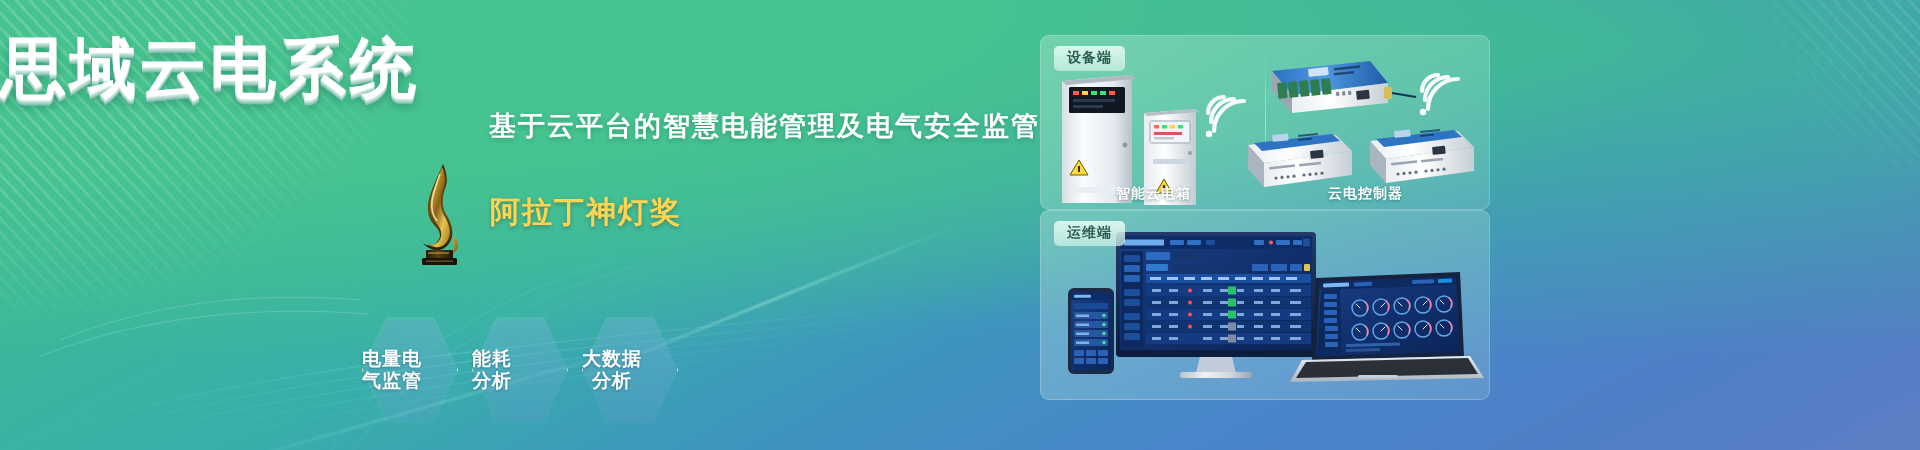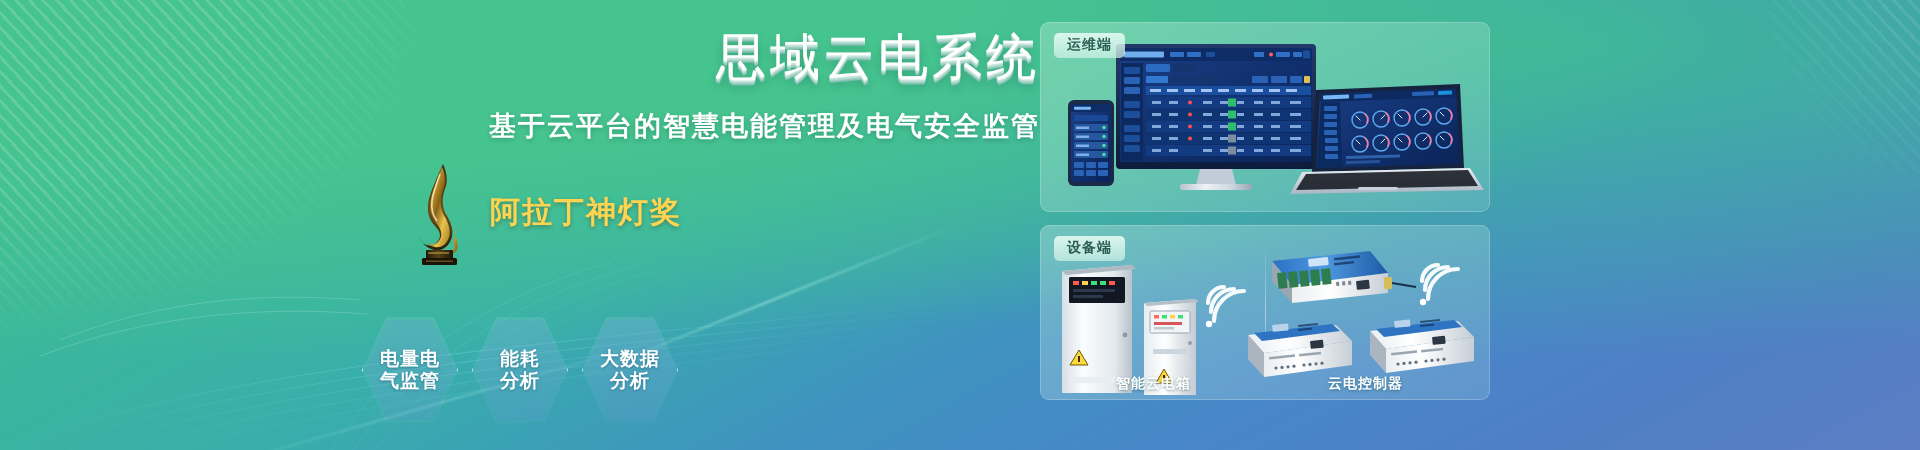--- a/index.html
+++ b/index.html
@@ -59,22 +59,22 @@
     position:absolute; pointer-events:none;
     background:linear-gradient(90deg, rgba(255,255,255,0), rgba(190,255,235,.55), rgba(255,255,255,0));
     height:2px; filter:blur(1px);
   }
 
   
   .left { position:absolute; left:0; top:0; width:1040px; height:450px; }
 
   .title {
     position:absolute; left:0; right:0; top:24px;
-    text-align:right;
-    font-size:50px; font-weight:normal; letter-spacing:4px;
+    text-align:left;
+    font-size:66px; font-weight:bold; letter-spacing:4px;
     color:#ffffff;
     text-shadow:
        0 1px 0 #cfe9df,
        0 2px 0 #bfe0d6,
        0 3px 0 #a9d5c9,
        0 4px 0 #93c9bd,
        0 5px 0 #7dbdb0,
        0 7px 10px rgba(0,60,45,.35);
     white-space:nowrap;
   }
@@ -102,21 +102,21 @@
   }
 
   
   .hex-row {
     position:absolute; left:0; right:0; top:315px;
     display:flex; align-items:center; justify-content:center; gap:14px;
   }
   .hex {
     position:relative;
     width:96px; height:110px;
-    display:flex; align-items:center; justify-content:center;
+    display:flex; align-items:center; 
   }
   .hex .edge {
     position:absolute; inset:0;
     border:1.6px solid rgba(255,255,255,.80);
     clip-path:polygon(25% 2%, 75% 2%, 100% 50%, 75% 98%, 25% 98%, 0% 50%);
     -webkit-clip-path:polygon(25% 2%, 75% 2%, 100% 50%, 75% 98%, 25% 98%, 0% 50%);
     background:
       linear-gradient(180deg, rgba(255,255,255,.10), rgba(255,255,255,.03));
   }
   .hex .edge::after{
@@ -285,20 +285,191 @@
       </div>
       <div class="hex">
         <div class="edge"></div>
         <div class="lbl">大数据
 分析</div>
       </div>
     </div>
   </div>
 
   <div class="right">
+
+    <div class="panel p2">
+      <div class="tag">设备端</div>
+
+      <div class="dev-split">
+        <div class="dev-half"></div>
+        <div class="dev-half"></div>
+      </div>
+
+      <svg width="450" height="175" viewBox="0 0 450 175" style="position:absolute;inset:0;">
+        <defs>
+          <linearGradient id="cab" x1="0" y1="0" x2="1" y2="0">
+            <stop offset="0" stop-color="#d7dee4"></stop>
+            <stop offset=".3" stop-color="#fbfdfe"></stop>
+            <stop offset=".75" stop-color="#e3e9ee"></stop>
+            <stop offset="1" stop-color="#b8c2ca"></stop>
+          </linearGradient>
+          <linearGradient id="cab2" x1="0" y1="0" x2="1" y2="0">
+            <stop offset="0" stop-color="#e6ecf1"></stop>
+            <stop offset=".4" stop-color="#ffffff"></stop>
+            <stop offset="1" stop-color="#c3ccd4"></stop>
+          </linearGradient>
+          <linearGradient id="ctrlTop" x1="0" y1="0" x2="1" y2="0">
+            <stop offset="0" stop-color="#2b6fc4"></stop>
+            <stop offset=".45" stop-color="#4f9ae0"></stop>
+            <stop offset="1" stop-color="#1f5aa6"></stop>
+          </linearGradient>
+          <linearGradient id="ctrlBody" x1="0" y1="0" x2="1" y2="0">
+            <stop offset="0" stop-color="#e9eef2"></stop>
+            <stop offset=".4" stop-color="#ffffff"></stop>
+            <stop offset="1" stop-color="#c6ced6"></stop>
+          </linearGradient>
+        </defs>
+
+        <g>
+
+          <path d="M22,46 L92,40 L92,168 L22,168 Z" fill="url(#cab)"></path>
+          <path d="M22,46 L92,40 L96,44 L26,50 Z" fill="#aeb9c2"></path>
+          <rect x="29" y="52" width="56" height="26" rx="1.5" fill="#121821"></rect>
+          <g>
+            <rect x="33" y="56" width="6" height="4" fill="#ff5b4d"></rect>
+            <rect x="42" y="56" width="6" height="4" fill="#ffd34d"></rect>
+            <rect x="51" y="56" width="6" height="4" fill="#3fe07a"></rect>
+            <rect x="60" y="56" width="6" height="4" fill="#3fe07a"></rect>
+            <rect x="69" y="56" width="6" height="4" fill="#ff5b4d"></rect>
+            <rect x="33" y="64" width="42" height="3" fill="#2b394c"></rect>
+            <rect x="33" y="70" width="30" height="3" fill="#2b394c"></rect>
+          </g>
+          <circle cx="85" cy="110" r="2.4" fill="#8c98a4"></circle>
+          <path d="M30,140 l9,-15 l9,15 z" fill="#ffd83d" stroke="#6b5a00" stroke-width="1"></path>
+          <rect x="38" y="131" width="2" height="6" fill="#3a3000"></rect>
+          <rect x="30" y="152" width="50" height="6" rx="1" fill="#e8eef3"></rect>
+
+          <path d="M104,78 L156,74 L156,170 L104,170 Z" fill="url(#cab2)"></path>
+          <path d="M104,78 L156,74 L159,77 L107,81 Z" fill="#b4bfc8"></path>
+          <rect x="110" y="86" width="40" height="22" rx="1.5" fill="#f2f5f8" stroke="#9aa6b2"></rect>
+          <g>
+            <rect x="114" y="90" width="5" height="3.5" fill="#ff6a5c"></rect>
+            <rect x="122" y="90" width="5" height="3.5" fill="#3fe07a"></rect>
+            <rect x="130" y="90" width="5" height="3.5" fill="#ffd34d"></rect>
+            <rect x="138" y="90" width="5" height="3.5" fill="#3fe07a"></rect>
+            <rect x="114" y="97" width="28" height="3" fill="#d7545a"></rect>
+            <rect x="114" y="102" width="20" height="2.5" fill="#c0c9d2"></rect>
+          </g>
+          <rect x="113" y="124" width="34" height="5" rx="1" fill="#cdd6de"></rect>
+          <circle cx="150" cy="118" r="2" fill="#90a0ad"></circle>
+          <path d="M116,158 l8,-14 l8,14 z" fill="#ffd83d" stroke="#6b5a00" stroke-width="1"></path>
+          <rect x="123" y="150" width="2" height="5" fill="#3a3000"></rect>
+
+          <g fill="none" stroke="#ffffff" stroke-width="4.2" stroke-linecap="round" opacity=".95">
+            <path d="M168,78 a16,16 0 0,1 16,-16"></path>
+            <path d="M171,87 a23,23 0 0,1 23,-23"></path>
+            <path d="M174,96 a30,30 0 0,1 30,-30"></path>
+          </g>
+          <circle cx="169" cy="99" r="3.2" fill="#ffffff"></circle>
+        </g>
+
+        <g>
+
+          <g transform="translate(0,0)">
+            <path d="M232,36 L330,26 L348,48 L252,60 Z" fill="url(#ctrlTop)"></path>
+            <path d="M232,36 L252,60 L252,78 L232,56 Z" fill="#9aa6b2"></path>
+            <path d="M252,60 L348,48 L348,68 L252,78 Z" fill="url(#ctrlBody)"></path>
+            <rect x="268" y="34" width="20" height="8" rx="1" fill="#cfe4f7" transform="rotate(-6 268 34)"></rect>
+            <g fill="#14325c" opacity=".75">
+              <rect x="294" y="33" width="26" height="2.4" transform="rotate(-6 294 33)"></rect>
+              <rect x="294" y="38" width="20" height="2.4" transform="rotate(-6 294 38)"></rect>
+            </g>
+            <g fill="#2e7d4f">
+              <rect x="237" y="48" width="9" height="16" rx="1" transform="rotate(-6 237 48)"></rect>
+              <rect x="248" y="47" width="9" height="16" rx="1" transform="rotate(-6 248 47)"></rect>
+              <rect x="259" y="46" width="9" height="16" rx="1" transform="rotate(-6 259 46)"></rect>
+              <rect x="270" y="45" width="9" height="16" rx="1" transform="rotate(-6 270 45)"></rect>
+              <rect x="281" y="44" width="9" height="16" rx="1" transform="rotate(-6 281 44)"></rect>
+            </g>
+            <rect x="316" y="56" width="13" height="9" rx="1" fill="#2b3544" transform="rotate(-6 316 56)"></rect>
+            <g fill="#7d8794">
+              <rect x="296" y="57" width="3" height="4" transform="rotate(-6 296 57)"></rect>
+              <rect x="302" y="56.5" width="3" height="4" transform="rotate(-6 302 56.5)"></rect>
+              <rect x="308" y="56" width="3" height="4" transform="rotate(-6 308 56)"></rect>
+            </g>
+            <rect x="344" y="52" width="8" height="12" rx="1.5" fill="#d8be5a"></rect>
+            <path d="M352,58 L376,62" stroke="#18324f" stroke-width="2.2" fill="none"></path>
+          </g>
+
+          <g>
+            <path d="M208,110 L296,100 L312,116 L224,128 Z" fill="url(#ctrlBody)"></path>
+            <path d="M208,110 L224,128 L224,152 L208,134 Z" fill="#aab5c0"></path>
+            <path d="M224,128 L312,116 L312,140 L224,152 Z" fill="url(#ctrlBody)"></path>
+            <path d="M214,108 L292,99 L300,106 L222,116 Z" fill="#2f73c3"></path>
+            <rect x="232" y="100" width="16" height="7" rx="1" fill="#b9d3ea" transform="rotate(-6 232 100)"></rect>
+            <g fill="#0f2f59" opacity=".7">
+              <rect x="258" y="100" width="20" height="2" transform="rotate(-6 258 100)"></rect>
+              <rect x="258" y="104" width="14" height="2" transform="rotate(-6 258 104)"></rect>
+            </g>
+            <rect x="270" y="116" width="13" height="8" rx="1" fill="#2b3544" transform="rotate(-6 270 116)"></rect>
+            <g fill="#9aa5b1">
+              <rect x="229" y="132" width="26" height="2.5" transform="rotate(-6 229 132)"></rect>
+              <rect x="259" y="129" width="22" height="2.5" transform="rotate(-6 259 129)"></rect>
+            </g>
+            <g fill="#60707f">
+              <circle cx="236" cy="143" r="1.6"></circle>
+                <circle cx="242" cy="142.4" r="1.6"></circle>
+              <circle cx="248" cy="141.8" r="1.6"></circle>
+                <circle cx="254" cy="141.2" r="1.6"></circle>
+              <circle cx="264" cy="140" r="1.6"></circle>
+                <circle cx="270" cy="139.4" r="1.6"></circle>
+              <circle cx="276" cy="138.8" r="1.6"></circle>
+                <circle cx="282" cy="138.2" r="1.6"></circle>
+            </g>
+          </g>
+
+          <g>
+            <path d="M330,106 L418,96 L434,112 L346,124 Z" fill="url(#ctrlBody)"></path>
+            <path d="M330,106 L346,124 L346,148 L330,130 Z" fill="#aab5c0"></path>
+            <path d="M346,124 L434,112 L434,136 L346,148 Z" fill="url(#ctrlBody)"></path>
+            <path d="M336,104 L414,95 L422,102 L344,112 Z" fill="#2f73c3"></path>
+            <rect x="354" y="96" width="16" height="7" rx="1" fill="#b9d3ea" transform="rotate(-6 354 96)"></rect>
+            <g fill="#0f2f59" opacity=".7">
+              <rect x="380" y="96" width="20" height="2" transform="rotate(-6 380 96)"></rect>
+              <rect x="380" y="100" width="14" height="2" transform="rotate(-6 380 100)"></rect>
+            </g>
+            <rect x="392" y="112" width="13" height="8" rx="1" fill="#2b3544" transform="rotate(-6 392 112)"></rect>
+            <g fill="#9aa5b1">
+              <rect x="351" y="128" width="26" height="2.5" transform="rotate(-6 351 128)"></rect>
+              <rect x="381" y="125" width="22" height="2.5" transform="rotate(-6 381 125)"></rect>
+            </g>
+            <g fill="#60707f">
+              <circle cx="358" cy="139" r="1.6"></circle>
+                <circle cx="364" cy="138.4" r="1.6"></circle>
+              <circle cx="370" cy="137.8" r="1.6"></circle>
+                <circle cx="376" cy="137.2" r="1.6"></circle>
+              <circle cx="386" cy="136" r="1.6"></circle>
+                <circle cx="392" cy="135.4" r="1.6"></circle>
+              <circle cx="398" cy="134.8" r="1.6"></circle>
+                <circle cx="404" cy="134.2" r="1.6"></circle>
+            </g>
+          </g>
+
+          <g fill="none" stroke="#ffffff" stroke-width="4.2" stroke-linecap="round" opacity=".95">
+            <path d="M382,56 a16,16 0 0,1 16,-16"></path>
+            <path d="M385,65 a23,23 0 0,1 23,-23"></path>
+            <path d="M388,74 a30,30 0 0,1 30,-30"></path>
+          </g>
+          <circle cx="383" cy="77" r="3.2" fill="#ffffff"></circle>
+        </g>
+      </svg>
+
+      <div class="cap" style="left:76px;">智能云电箱</div>
+      <div class="cap" style="left:288px;">云电控制器</div>
+    </div>
 
     <div class="panel p1">
       <div class="tag">运维端</div>
 
       <svg width="450" height="190" viewBox="0 0 450 190">
         <defs>
           <linearGradient id="scr" x1="0" y1="0" x2="1" y2="1">
             <stop offset="0" stop-color="#1b3f86"></stop>
             <stop offset=".5" stop-color="#11306e"></stop>
             <stop offset="1" stop-color="#0b2458"></stop>
@@ -530,185 +701,14 @@
             <rect x="34" y="140" width="10" height="6" rx="1"></rect>
             <rect x="46" y="140" width="10" height="6" rx="1"></rect>
             <rect x="58" y="140" width="10" height="6" rx="1"></rect>
             <rect x="34" y="148" width="10" height="6" rx="1"></rect>
             <rect x="46" y="148" width="10" height="6" rx="1"></rect>
             <rect x="58" y="148" width="10" height="6" rx="1"></rect>
           </g>
         </g>
       </svg>
     </div>
-
-    <div class="panel p2">
-      <div class="tag">设备端</div>
-
-      <div class="dev-split">
-        <div class="dev-half"></div>
-        <div class="dev-half"></div>
-      </div>
-
-      <svg width="450" height="175" viewBox="0 0 450 175" style="position:absolute;inset:0;">
-        <defs>
-          <linearGradient id="cab" x1="0" y1="0" x2="1" y2="0">
-            <stop offset="0" stop-color="#d7dee4"></stop>
-            <stop offset=".3" stop-color="#fbfdfe"></stop>
-            <stop offset=".75" stop-color="#e3e9ee"></stop>
-            <stop offset="1" stop-color="#b8c2ca"></stop>
-          </linearGradient>
-          <linearGradient id="cab2" x1="0" y1="0" x2="1" y2="0">
-            <stop offset="0" stop-color="#e6ecf1"></stop>
-            <stop offset=".4" stop-color="#ffffff"></stop>
-            <stop offset="1" stop-color="#c3ccd4"></stop>
-          </linearGradient>
-          <linearGradient id="ctrlTop" x1="0" y1="0" x2="1" y2="0">
-            <stop offset="0" stop-color="#2b6fc4"></stop>
-            <stop offset=".45" stop-color="#4f9ae0"></stop>
-            <stop offset="1" stop-color="#1f5aa6"></stop>
-          </linearGradient>
-          <linearGradient id="ctrlBody" x1="0" y1="0" x2="1" y2="0">
-            <stop offset="0" stop-color="#e9eef2"></stop>
-            <stop offset=".4" stop-color="#ffffff"></stop>
-            <stop offset="1" stop-color="#c6ced6"></stop>
-          </linearGradient>
-        </defs>
-
-        <g>
-
-          <path d="M22,46 L92,40 L92,168 L22,168 Z" fill="url(#cab)"></path>
-          <path d="M22,46 L92,40 L96,44 L26,50 Z" fill="#aeb9c2"></path>
-          <rect x="29" y="52" width="56" height="26" rx="1.5" fill="#121821"></rect>
-          <g>
-            <rect x="33" y="56" width="6" height="4" fill="#ff5b4d"></rect>
-            <rect x="42" y="56" width="6" height="4" fill="#ffd34d"></rect>
-            <rect x="51" y="56" width="6" height="4" fill="#3fe07a"></rect>
-            <rect x="60" y="56" width="6" height="4" fill="#3fe07a"></rect>
-            <rect x="69" y="56" width="6" height="4" fill="#ff5b4d"></rect>
-            <rect x="33" y="64" width="42" height="3" fill="#2b394c"></rect>
-            <rect x="33" y="70" width="30" height="3" fill="#2b394c"></rect>
-          </g>
-          <circle cx="85" cy="110" r="2.4" fill="#8c98a4"></circle>
-          <path d="M30,140 l9,-15 l9,15 z" fill="#ffd83d" stroke="#6b5a00" stroke-width="1"></path>
-          <rect x="38" y="131" width="2" height="6" fill="#3a3000"></rect>
-          <rect x="30" y="152" width="50" height="6" rx="1" fill="#e8eef3"></rect>
-
-          <path d="M104,78 L156,74 L156,170 L104,170 Z" fill="url(#cab2)"></path>
-          <path d="M104,78 L156,74 L159,77 L107,81 Z" fill="#b4bfc8"></path>
-          <rect x="110" y="86" width="40" height="22" rx="1.5" fill="#f2f5f8" stroke="#9aa6b2"></rect>
-          <g>
-            <rect x="114" y="90" width="5" height="3.5" fill="#ff6a5c"></rect>
-            <rect x="122" y="90" width="5" height="3.5" fill="#3fe07a"></rect>
-            <rect x="130" y="90" width="5" height="3.5" fill="#ffd34d"></rect>
-            <rect x="138" y="90" width="5" height="3.5" fill="#3fe07a"></rect>
-            <rect x="114" y="97" width="28" height="3" fill="#d7545a"></rect>
-            <rect x="114" y="102" width="20" height="2.5" fill="#c0c9d2"></rect>
-          </g>
-          <rect x="113" y="124" width="34" height="5" rx="1" fill="#cdd6de"></rect>
-          <circle cx="150" cy="118" r="2" fill="#90a0ad"></circle>
-          <path d="M116,158 l8,-14 l8,14 z" fill="#ffd83d" stroke="#6b5a00" stroke-width="1"></path>
-          <rect x="123" y="150" width="2" height="5" fill="#3a3000"></rect>
-
-          <g fill="none" stroke="#ffffff" stroke-width="4.2" stroke-linecap="round" opacity=".95">
-            <path d="M168,78 a16,16 0 0,1 16,-16"></path>
-            <path d="M171,87 a23,23 0 0,1 23,-23"></path>
-            <path d="M174,96 a30,30 0 0,1 30,-30"></path>
-          </g>
-          <circle cx="169" cy="99" r="3.2" fill="#ffffff"></circle>
-        </g>
-
-        <g>
-
-          <g transform="translate(0,0)">
-            <path d="M232,36 L330,26 L348,48 L252,60 Z" fill="url(#ctrlTop)"></path>
-            <path d="M232,36 L252,60 L252,78 L232,56 Z" fill="#9aa6b2"></path>
-            <path d="M252,60 L348,48 L348,68 L252,78 Z" fill="url(#ctrlBody)"></path>
-            <rect x="268" y="34" width="20" height="8" rx="1" fill="#cfe4f7" transform="rotate(-6 268 34)"></rect>
-            <g fill="#14325c" opacity=".75">
-              <rect x="294" y="33" width="26" height="2.4" transform="rotate(-6 294 33)"></rect>
-              <rect x="294" y="38" width="20" height="2.4" transform="rotate(-6 294 38)"></rect>
-            </g>
-            <g fill="#2e7d4f">
-              <rect x="237" y="48" width="9" height="16" rx="1" transform="rotate(-6 237 48)"></rect>
-              <rect x="248" y="47" width="9" height="16" rx="1" transform="rotate(-6 248 47)"></rect>
-              <rect x="259" y="46" width="9" height="16" rx="1" transform="rotate(-6 259 46)"></rect>
-              <rect x="270" y="45" width="9" height="16" rx="1" transform="rotate(-6 270 45)"></rect>
-              <rect x="281" y="44" width="9" height="16" rx="1" transform="rotate(-6 281 44)"></rect>
-            </g>
-            <rect x="316" y="56" width="13" height="9" rx="1" fill="#2b3544" transform="rotate(-6 316 56)"></rect>
-            <g fill="#7d8794">
-              <rect x="296" y="57" width="3" height="4" transform="rotate(-6 296 57)"></rect>
-              <rect x="302" y="56.5" width="3" height="4" transform="rotate(-6 302 56.5)"></rect>
-              <rect x="308" y="56" width="3" height="4" transform="rotate(-6 308 56)"></rect>
-            </g>
-            <rect x="344" y="52" width="8" height="12" rx="1.5" fill="#d8be5a"></rect>
-            <path d="M352,58 L376,62" stroke="#18324f" stroke-width="2.2" fill="none"></path>
-          </g>
-
-          <g>
-            <path d="M208,110 L296,100 L312,116 L224,128 Z" fill="url(#ctrlBody)"></path>
-            <path d="M208,110 L224,128 L224,152 L208,134 Z" fill="#aab5c0"></path>
-            <path d="M224,128 L312,116 L312,140 L224,152 Z" fill="url(#ctrlBody)"></path>
-            <path d="M214,108 L292,99 L300,106 L222,116 Z" fill="#2f73c3"></path>
-            <rect x="232" y="100" width="16" height="7" rx="1" fill="#b9d3ea" transform="rotate(-6 232 100)"></rect>
-            <g fill="#0f2f59" opacity=".7">
-              <rect x="258" y="100" width="20" height="2" transform="rotate(-6 258 100)"></rect>
-              <rect x="258" y="104" width="14" height="2" transform="rotate(-6 258 104)"></rect>
-            </g>
-            <rect x="270" y="116" width="13" height="8" rx="1" fill="#2b3544" transform="rotate(-6 270 116)"></rect>
-            <g fill="#9aa5b1">
-              <rect x="229" y="132" width="26" height="2.5" transform="rotate(-6 229 132)"></rect>
-              <rect x="259" y="129" width="22" height="2.5" transform="rotate(-6 259 129)"></rect>
-            </g>
-            <g fill="#60707f">
-              <circle cx="236" cy="143" r="1.6"></circle>
-                <circle cx="242" cy="142.4" r="1.6"></circle>
-              <circle cx="248" cy="141.8" r="1.6"></circle>
-                <circle cx="254" cy="141.2" r="1.6"></circle>
-              <circle cx="264" cy="140" r="1.6"></circle>
-                <circle cx="270" cy="139.4" r="1.6"></circle>
-              <circle cx="276" cy="138.8" r="1.6"></circle>
-                <circle cx="282" cy="138.2" r="1.6"></circle>
-            </g>
-          </g>
-
-          <g>
-            <path d="M330,106 L418,96 L434,112 L346,124 Z" fill="url(#ctrlBody)"></path>
-            <path d="M330,106 L346,124 L346,148 L330,130 Z" fill="#aab5c0"></path>
-            <path d="M346,124 L434,112 L434,136 L346,148 Z" fill="url(#ctrlBody)"></path>
-            <path d="M336,104 L414,95 L422,102 L344,112 Z" fill="#2f73c3"></path>
-            <rect x="354" y="96" width="16" height="7" rx="1" fill="#b9d3ea" transform="rotate(-6 354 96)"></rect>
-            <g fill="#0f2f59" opacity=".7">
-              <rect x="380" y="96" width="20" height="2" transform="rotate(-6 380 96)"></rect>
-              <rect x="380" y="100" width="14" height="2" transform="rotate(-6 380 100)"></rect>
-            </g>
-            <rect x="392" y="112" width="13" height="8" rx="1" fill="#2b3544" transform="rotate(-6 392 112)"></rect>
-            <g fill="#9aa5b1">
-              <rect x="351" y="128" width="26" height="2.5" transform="rotate(-6 351 128)"></rect>
-              <rect x="381" y="125" width="22" height="2.5" transform="rotate(-6 381 125)"></rect>
-            </g>
-            <g fill="#60707f">
-              <circle cx="358" cy="139" r="1.6"></circle>
-                <circle cx="364" cy="138.4" r="1.6"></circle>
-              <circle cx="370" cy="137.8" r="1.6"></circle>
-                <circle cx="376" cy="137.2" r="1.6"></circle>
-              <circle cx="386" cy="136" r="1.6"></circle>
-                <circle cx="392" cy="135.4" r="1.6"></circle>
-              <circle cx="398" cy="134.8" r="1.6"></circle>
-                <circle cx="404" cy="134.2" r="1.6"></circle>
-            </g>
-          </g>
-
-          <g fill="none" stroke="#ffffff" stroke-width="4.2" stroke-linecap="round" opacity=".95">
-            <path d="M382,56 a16,16 0 0,1 16,-16"></path>
-            <path d="M385,65 a23,23 0 0,1 23,-23"></path>
-            <path d="M388,74 a30,30 0 0,1 30,-30"></path>
-          </g>
-          <circle cx="383" cy="77" r="3.2" fill="#ffffff"></circle>
-        </g>
-      </svg>
-
-      <div class="cap" style="left:76px;">智能云电箱</div>
-      <div class="cap" style="left:288px;">云电控制器</div>
-    </div>
   </div>
 </div>
 
 </body></html>

